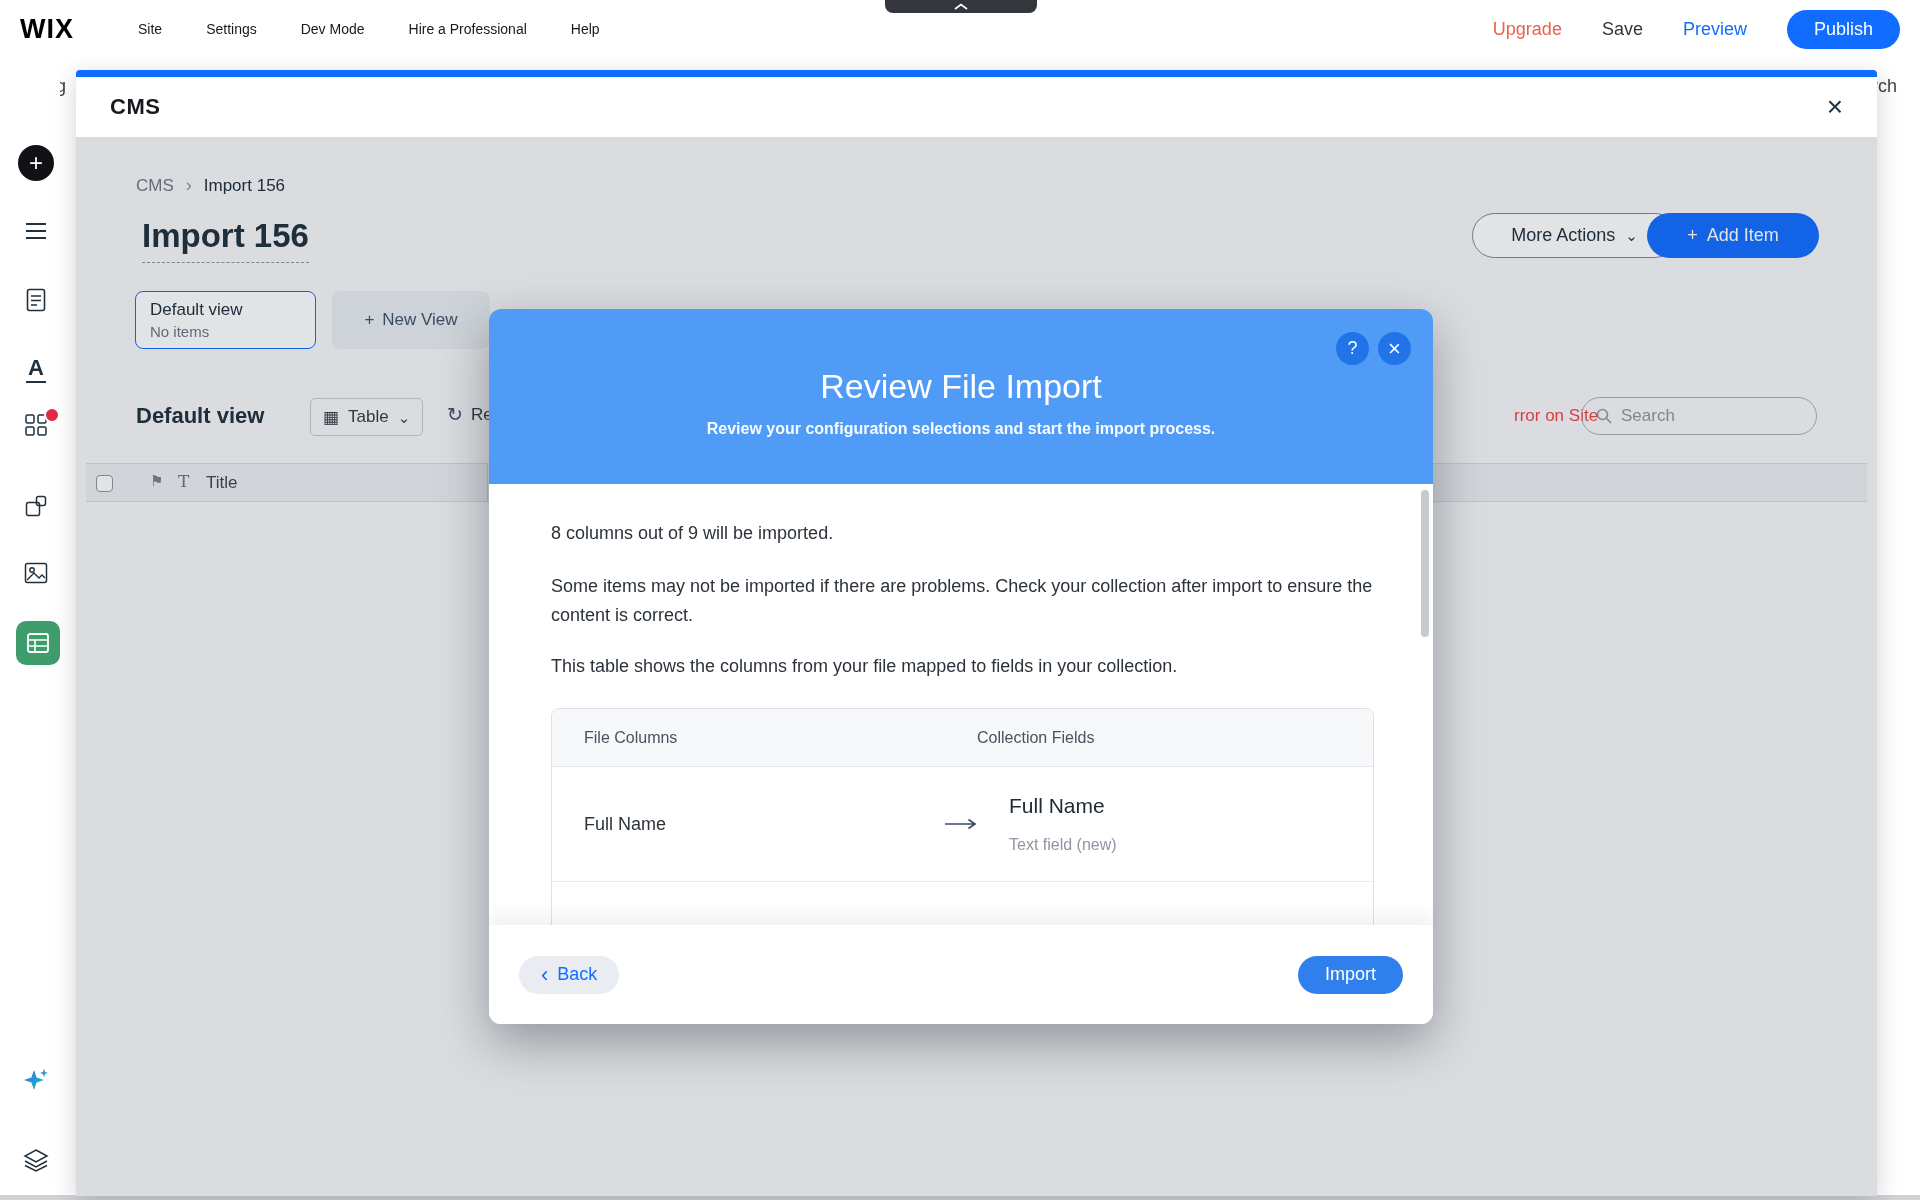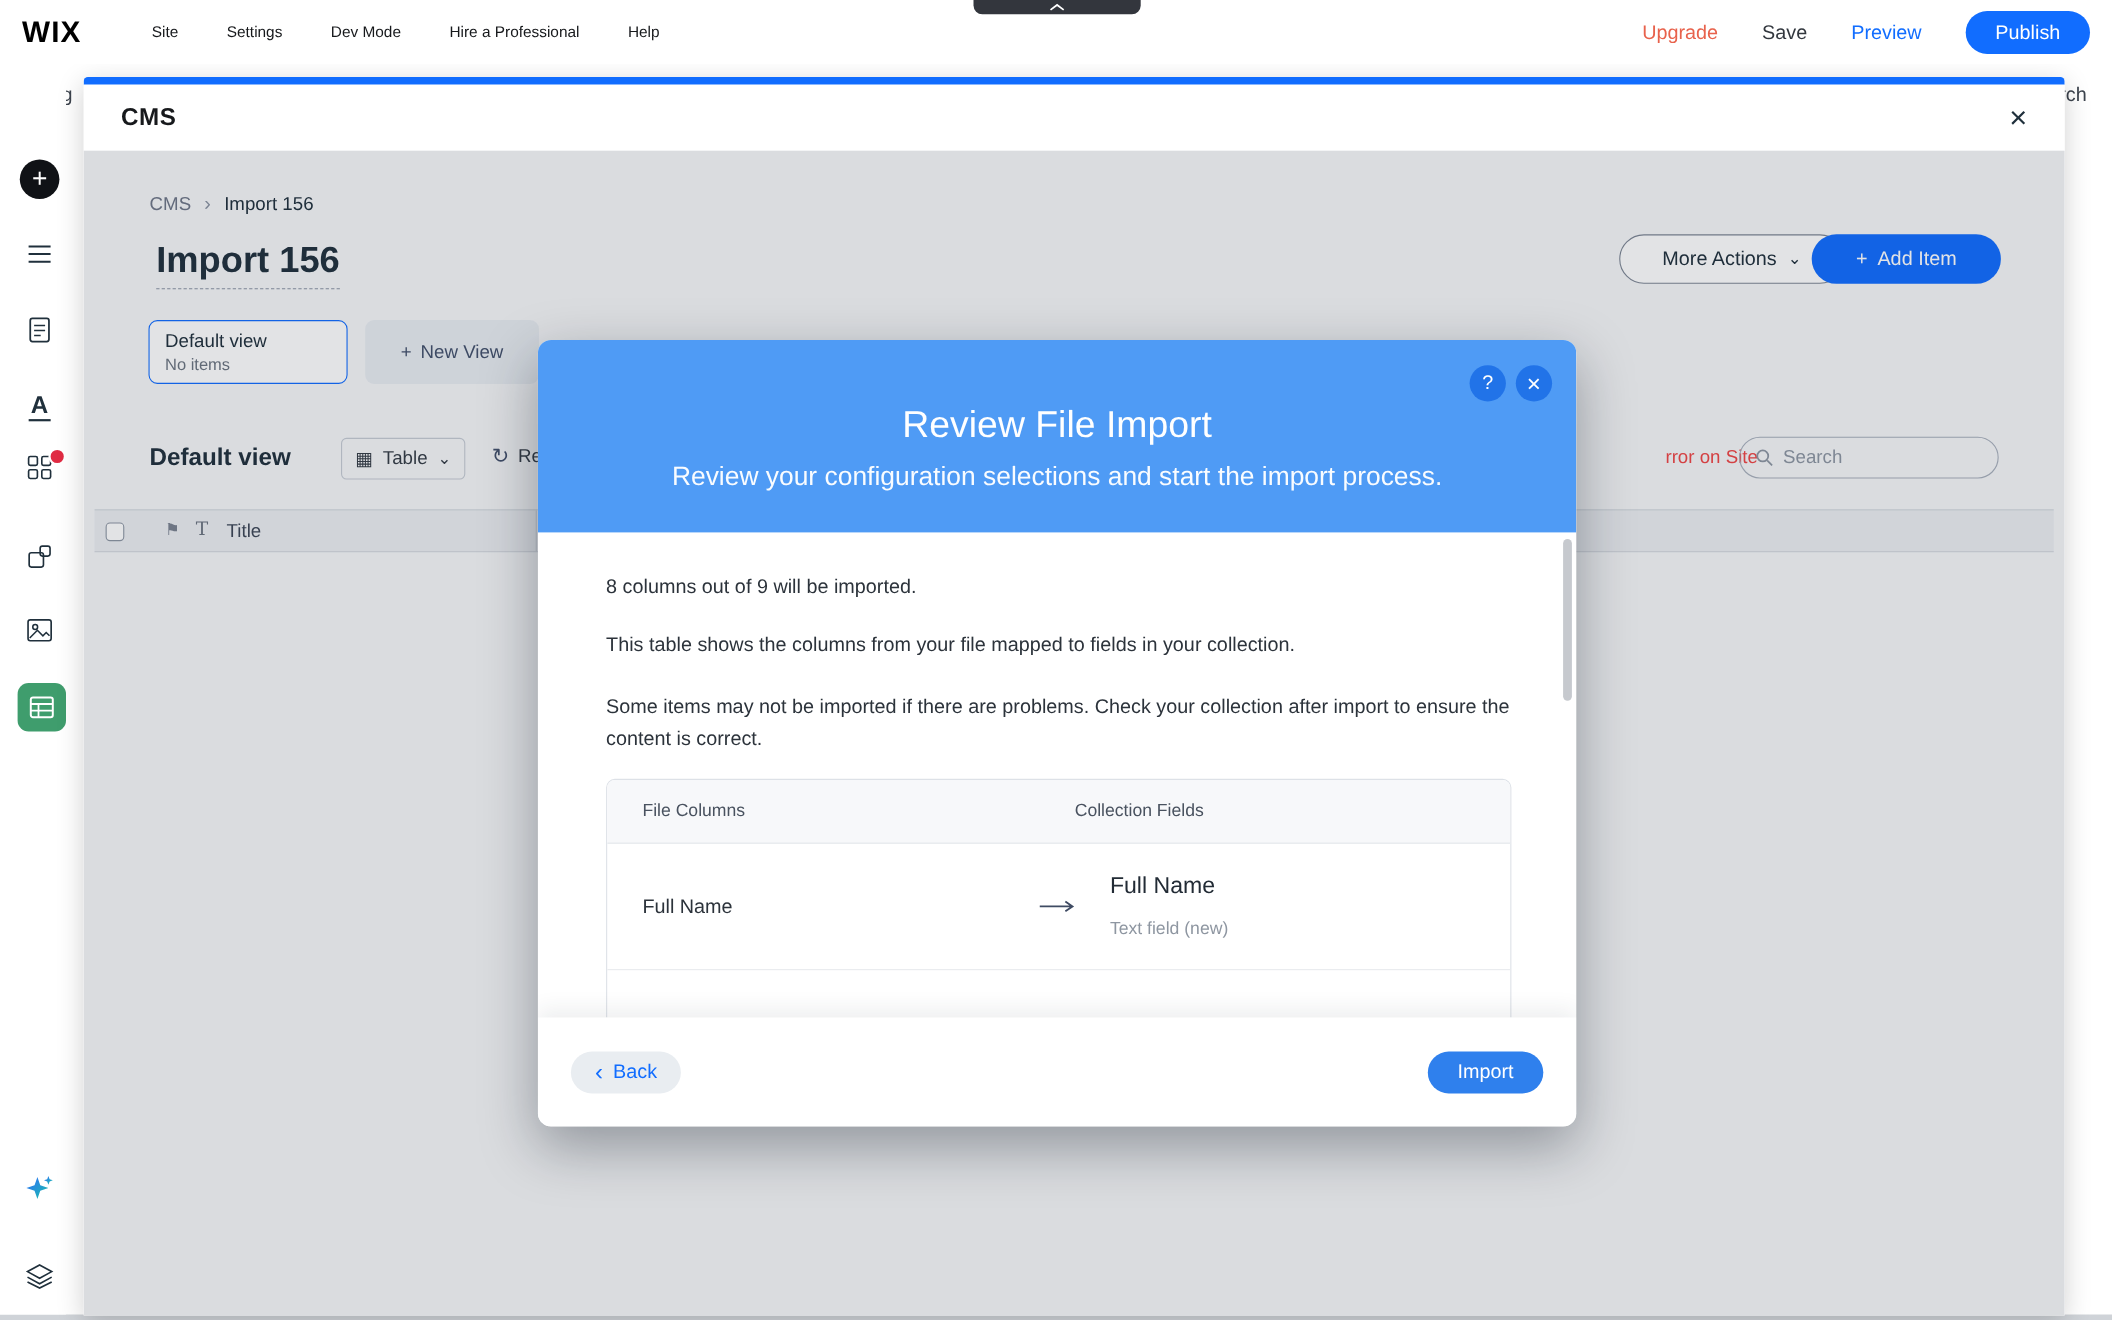--- a/index.html
+++ b/index.html
@@ -89,21 +89,21 @@
   .gh-flag { position:absolute; left:64px; top:8px; font-size:15px; color:#7a8290; }
   .gh-type { position:absolute; left:92px; top:7px; font-family:"DejaVu Serif", serif; font-size:17px; color:#6b7480; }
   .gh-title { position:absolute; left:120px; top:9px; font-size:17px; color:#3c4656; cursor:pointer; }
   .gh-div { position:absolute; left:401px; top:0; bottom:0; width:1px; background:#cfd4da; }
 
   
   .modal { position:absolute; left:489px; top:309px; width:944px; height:715px; border-radius:12px; background:#fff;
            z-index:10; overflow:hidden; box-shadow:0 18px 50px rgba(12,20,35,.35); }
   .modal-header { height:175px; background:#4f9bf5; position:relative; text-align:center; }
   .m-title { padding-top:58px; font-size:34px; font-weight:500; color:#fff; }
-  .m-sub { margin-top:14px; font-size:24px; color:rgba(255,255,255,.97); }
+  .m-sub { margin-top:14px; font-size:16px; color:rgba(255,255,255,.97);font-weight:bold; }
   .m-circles { position:absolute; top:23px; right:22px; display:flex; gap:9px; }
   .m-circle { width:33px; height:33px; border-radius:50%; background:#2173e8; border:none; color:#fff;
               display:flex; align-items:center; justify-content:center; cursor:pointer; font-family:inherit; }
   .m-circle.help { font-size:18px; }
   .m-circle.close { font-size:22px; }
 
   .modal-body { position:relative; height:441px; padding:35px 60px 0 62px; overflow:hidden; }
   .m-p { font-size:18px; color:#2c333b; line-height:29px; }
   .m-p1 { margin-bottom:24px; }
   .m-p2 { margin-bottom:22px; }
@@ -329,22 +329,22 @@
       <div class="m-title">Review File Import</div>
       <div class="m-sub">Review your configuration selections and start the import process.</div>
       <div class="m-circles">
         <button class="m-circle help">?</button>
         <button class="m-circle close">×</button>
       </div>
     </div>
 
     <div class="modal-body">
       <div class="m-p m-p1">8 columns out of 9 will be imported.</div>
+      <div class="m-p m-p2">Some items may not be imported if there are problems. Check your collection after import to ensure the content is correct.</div>
       <div class="m-p m-p3">This table shows the columns from your file mapped to fields in your collection.</div>
-      <div class="m-p m-p2">Some items may not be imported if there are problems. Check your collection after import to ensure the content is correct.</div>
 
       <div class="map-table">
         <div class="map-head">
           <div class="map-col-l">File Columns</div>
           <div class="map-col-r">Collection Fields</div>
         </div>
 
         <div class="map-row has-subtype">
           <div class="cell-file">Full Name</div>
           <div class="cell-arrow">

